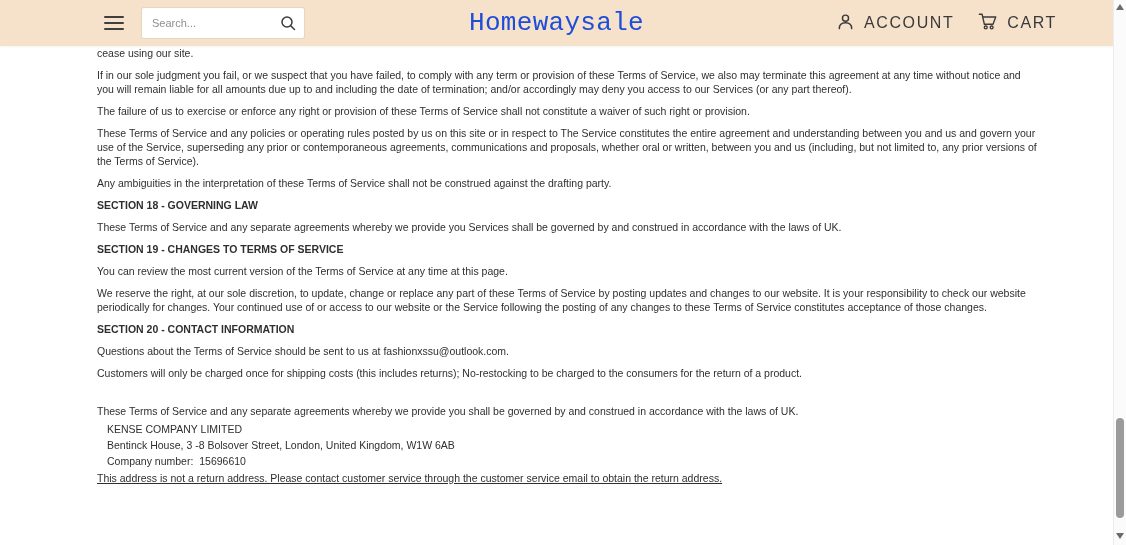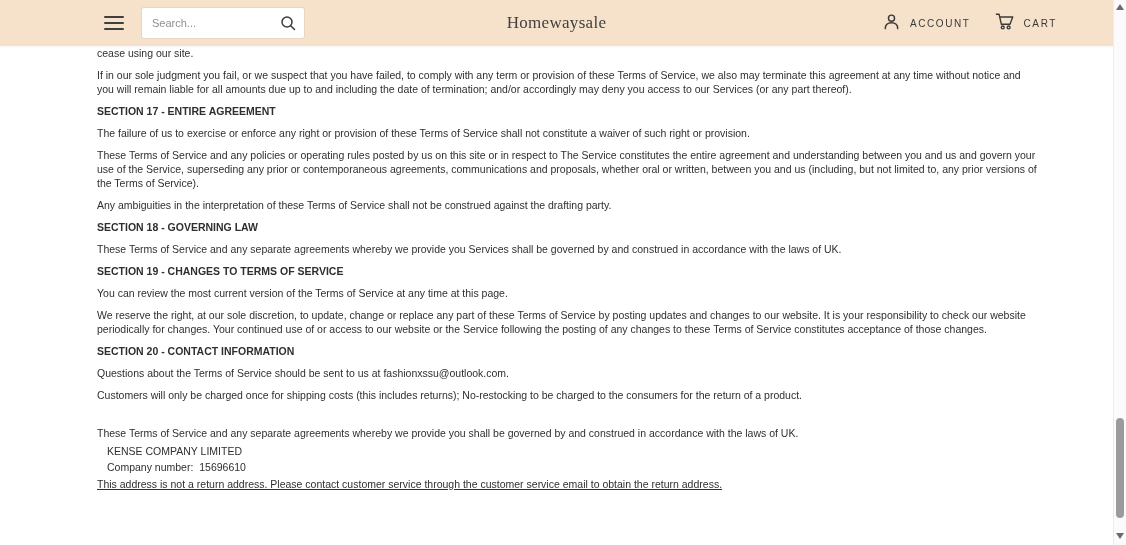--- a/index.html
+++ b/index.html
@@ -29,28 +29,28 @@
   }
   .search-box input {
     border:none; outline:none; background:transparent; flex:1; min-width:0;
     font-family:"Liberation Sans", sans-serif; font-size:11px; color:#333;
   }
   .search-box input::placeholder { color:#8f8f8f; }
   .search-glyph { flex:0 0 auto; display:flex; align-items:center; }
 
   .logo {
     position:absolute; left:50%; transform:translateX(-50%);
-    font-family:Liberation Serif, serif;
-    font-size:17px; color:#404040; letter-spacing:0.3px; cursor:pointer;
+    font-family:Liberation Mono, monospace;
+    font-size:26px; color:#1d4ed8; letter-spacing:0.3px; cursor:pointer;
     white-space:nowrap;
   }
 
   .header-right { margin-left:auto; display:flex; align-items:center; gap:24px; padding-right:56px; }
   .hdr-link { display:flex; align-items:center; gap:9px; cursor:pointer; }
-  .hdr-label { font-size:10px; letter-spacing:1.6px; color:#3a3a3a; }
+  .hdr-label { font-size:16px; letter-spacing:1.6px; color:#3a3a3a; }
   .icon-stroke { stroke:#3a3a3a; fill:none; stroke-width:1.5; stroke-linecap:round; stroke-linejoin:round; }
 
   
   .content {
     position:absolute; top:46px; left:0; width:1113px; box-sizing:border-box;
     padding:0 76px 0 97px;
     font-size:10.5px; line-height:14px; color:#2f2f2f;
   }
   .content .block { margin:0 0 8px 0; }
   .content .heading { font-weight:700; }
@@ -111,34 +111,34 @@
           </svg>
         </span>
         <span class="hdr-label">CART</span>
       </div>
     </div>
   </div>
 
   <div class="content">
     <p class="block">cease using our site.</p>
     <p class="block">If in our sole judgment you fail, or we suspect that you have failed, to comply with any term or provision of these Terms of Service, we also may terminate this agreement at any time without notice and you will remain liable for all amounts due up to and including the date of termination; and/or accordingly may deny you access to our Services (or any part thereof).</p>
-    <p class="block heading">SECTION 17 - ENTIRE AGREEMENT</p>
     <p class="block">The failure of us to exercise or enforce any right or provision of these Terms of Service shall not constitute a waiver of such right or provision.</p>
     <p class="block">These Terms of Service and any policies or operating rules posted by us on this site or in respect to The Service constitutes the entire agreement and understanding between you and us and govern your use of the Service, superseding any prior or contemporaneous agreements, communications and proposals, whether oral or written, between you and us (including, but not limited to, any prior versions of the Terms of Service).</p>
     <p class="block">Any ambiguities in the interpretation of these Terms of Service shall not be construed against the drafting party.</p>
     <p class="block heading">SECTION 18 - GOVERNING LAW</p>
     <p class="block">These Terms of Service and any separate agreements whereby we provide you Services shall be governed by and construed in accordance with the laws of UK.</p>
     <p class="block heading">SECTION 19 - CHANGES TO TERMS OF SERVICE</p>
     <p class="block">You can review the most current version of the Terms of Service at any time at this page.</p>
     <p class="block">We reserve the right, at our sole discretion, to update, change or replace any part of these Terms of Service by posting updates and changes to our website. It is your responsibility to check our website periodically for changes. Your continued use of or access to our website or the Service following the posting of any changes to these Terms of Service constitutes acceptance of those changes.</p>
     <p class="block heading">SECTION 20 - CONTACT INFORMATION</p>
     <p class="block">Questions about the Terms of Service should be sent to us at fashionxssu@outlook.com.</p>
     <p class="block">Customers will only be charged once for shipping costs (this includes returns); No-restocking to be charged to the consumers for the return of a product.</p>
     <p class="block pre-gap">These Terms of Service and any separate agreements whereby we provide you shall be governed by and construed in accordance with the laws of UK.</p>
     <p class="block indent">KENSE COMPANY LIMITED</p>
+    <p class="block indent">Bentinck House, 3 -8 Bolsover Street, London, United Kingdom, W1W 6AB</p>
     <p class="block indent">Company number:  15696610</p>
     <p class="block note">This address is not a return address. Please contact customer service through the customer service email to obtain the return address.</p>
   </div>
 
   <div class="scroll-col">
     <div class="sb-arrow sb-up"></div>
     <div class="sb-thumb"></div>
     <div class="sb-arrow sb-down"></div>
   </div>
 

